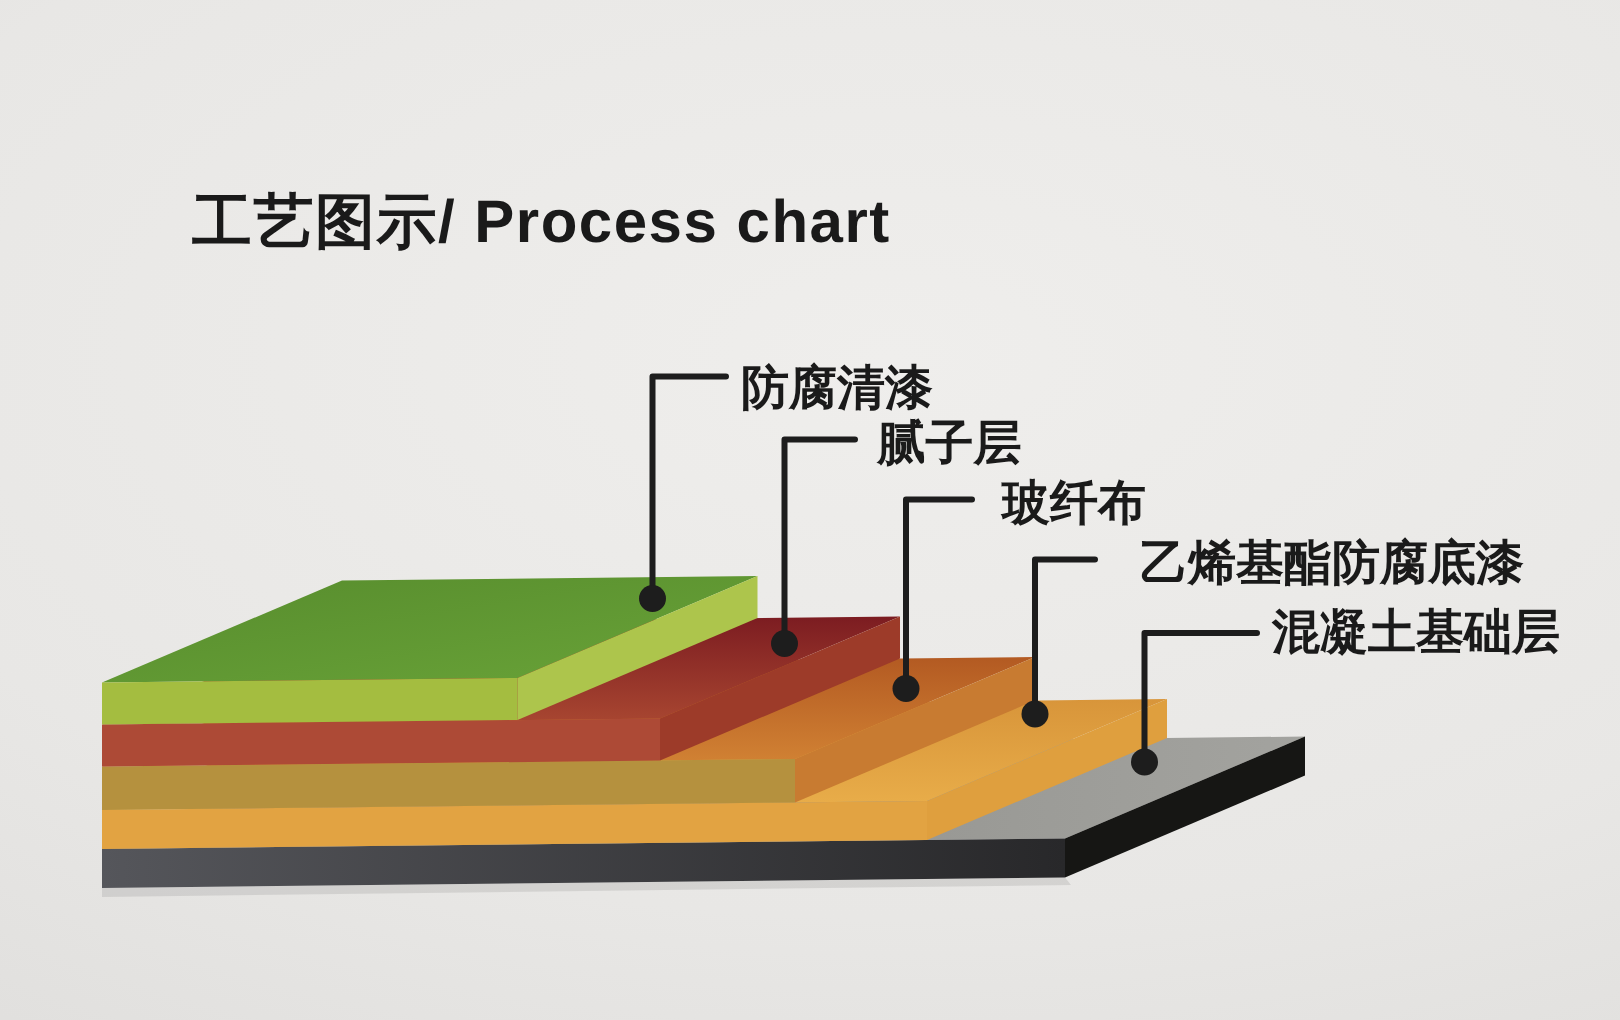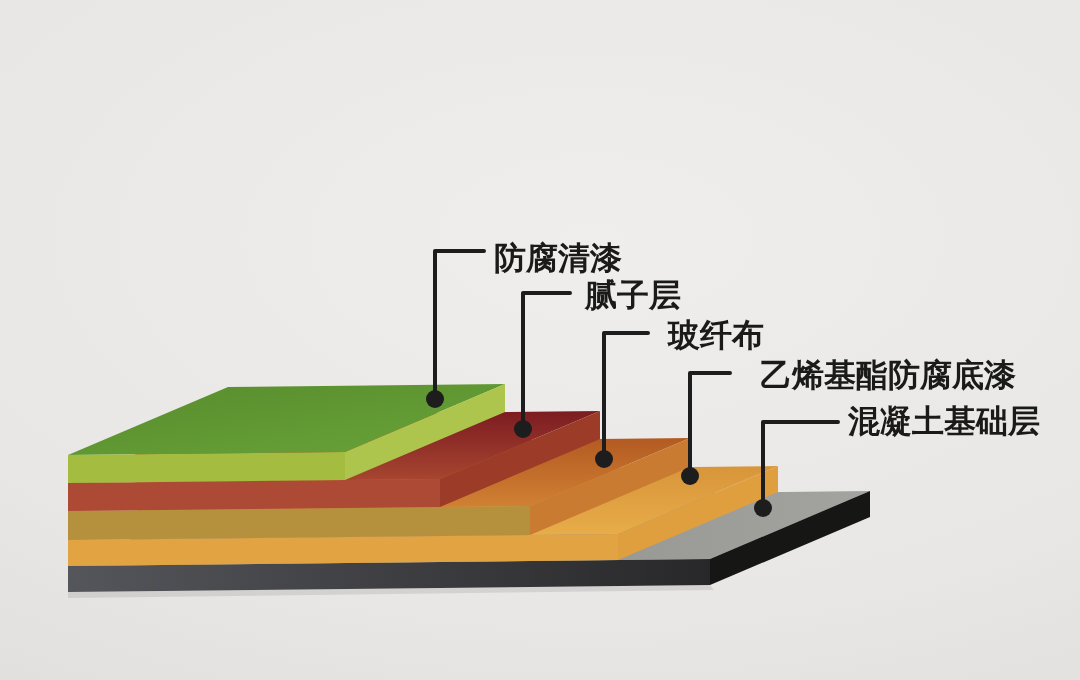--- a/index.html
+++ b/index.html
@@ -30,20 +30,21 @@
     font-size: 32px;
     font-weight: bold;
   }
   .leader { fill: none; stroke-width: 4; stroke-linecap: round; stroke-linejoin: round; }
 </style>
 </head>
 <body>
 
 <div class="stage">
 
+  <div class="title">工艺图示/ Process chart</div>
 
   <svg class="diagram" width="1080" height="680" viewBox="0 0 1080 680">
 
     <defs>
       <linearGradient id="gradGreenTop" x1="0" y1="0" x2="1" y2="1">
         <stop offset="0" stop-color="#578c2d"></stop>
         <stop offset="1" stop-color="#69a338"></stop>
       </linearGradient>
       <linearGradient id="gradRedTop" x1="0" y1="0" x2="0" y2="1">
         <stop offset="0" stop-color="#7c1c21"></stop>

